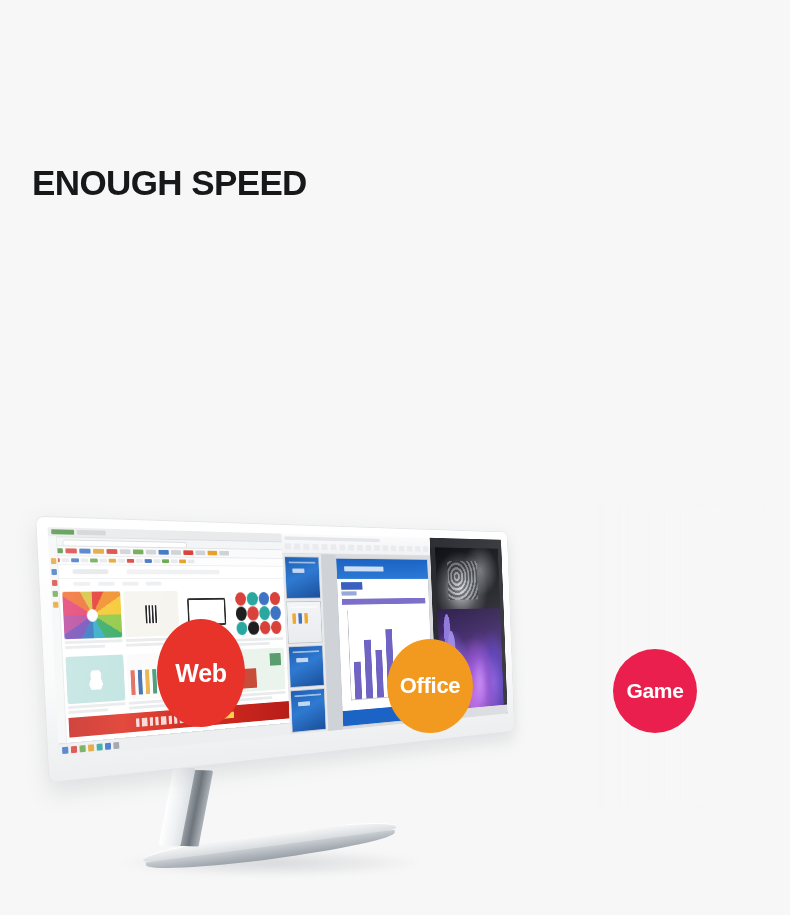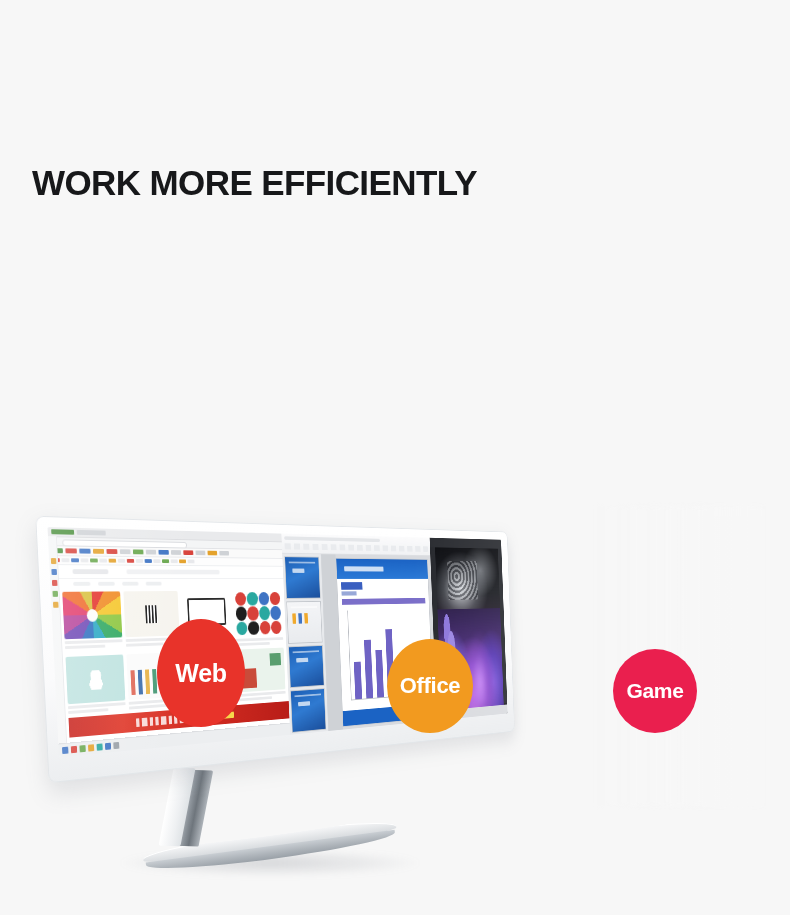--- a/index.html
+++ b/index.html
@@ -307,21 +307,21 @@
     left:613px; top:649px; width:84px; height:84px;
     background:#ea1f4e; border-radius:50%;
     font-size:21px;
   }
 </style>
 </head>
 <body>
 
 <div class="text-block">
   <h1 class="headline">
-    <span class="hl-line">WORK MORE EFFICIENTLY</span>
+    <span class="hl-line">ENOUGH SPEED</span>
   </h1>
 </div>
 
 <div class="scene">
 
   <div class="floor-shadow"></div>
 
   <div class="stand-base">
     <div class="bar-top"></div>
     <div class="bar-front"></div>

